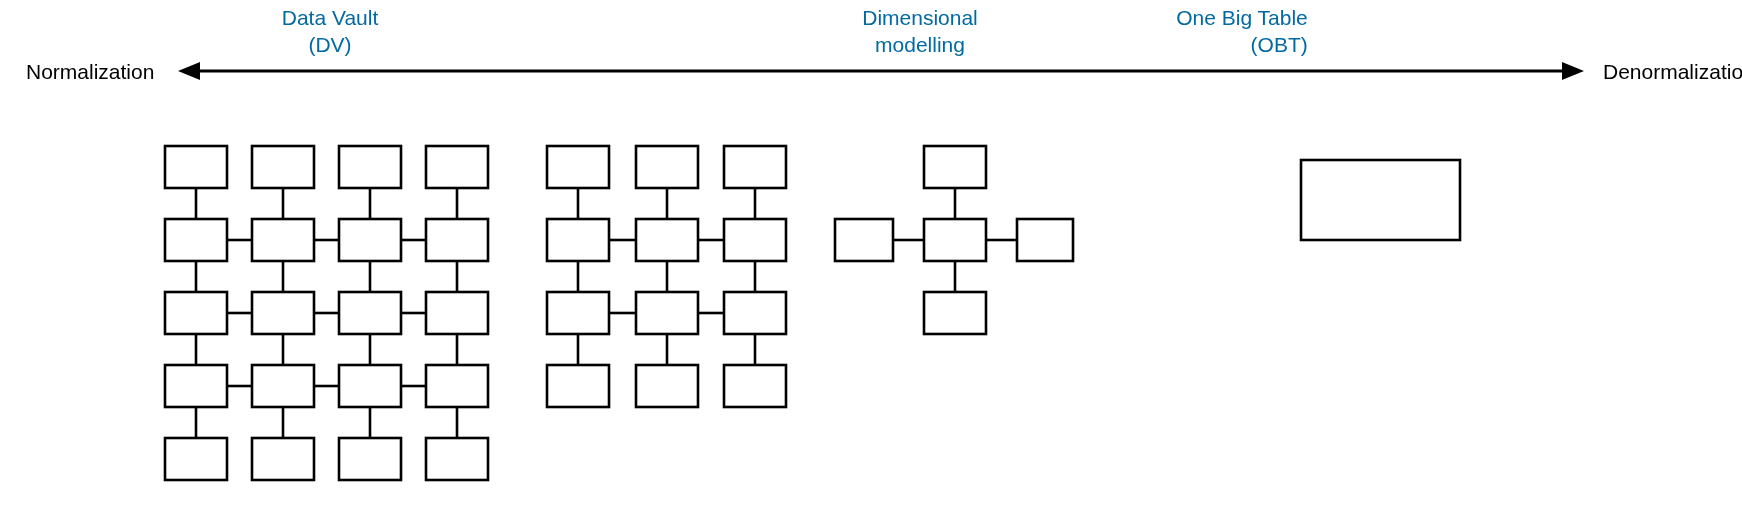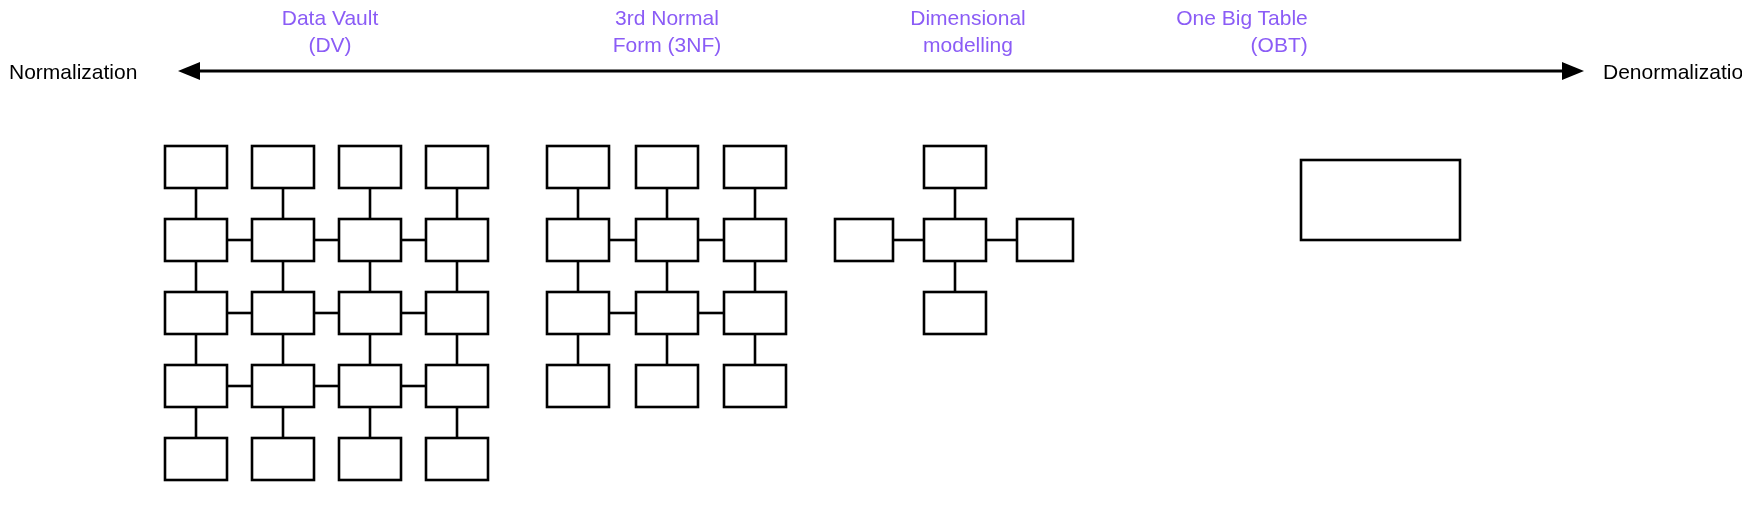--- a/index.html
+++ b/index.html
@@ -15,27 +15,27 @@
     font-family: "Liberation Sans", sans-serif;
     overflow: hidden;
   }
   .axis-end-label {
     position: absolute;
     font-size: 21px;
     color: #000000;
     white-space: nowrap;
     line-height: 1.15;
   }
-  #label-normalization { left: 9px;  top: 60px; }
+  #label-normalization { left: 26px;  top: 60px; }
   #label-denormalization { left: 1603px; top: 60px; }
 
   .stage-label {
     position: absolute;
     font-size: 21px;
-    color: #8b5cf6;
+    color: #0369a1;
     text-align: center;
     line-height: 1.30;
     white-space: pre-line;
     transform: translateX(-50%);
     top: 4px;
   }
 
   #arrow-svg {
     position: absolute;
     left: 0;
@@ -78,23 +78,21 @@
     <polygon class="axis-head" points="178,71 200,62 200,80"></polygon>
     <polygon class="axis-head" points="1584,71 1562,62 1562,80"></polygon>
   </svg>
 
   <span class="axis-end-label" id="label-normalization">Normalization</span>
 
   <span class="axis-end-label" id="label-denormalization">Denormalization</span>
 
   <span class="stage-label" style="left:330px;">Data Vault
 (DV)</span>
-  <span class="stage-label" style="left:667px;">3rd Normal
-Form (3NF)</span>
-  <span class="stage-label" style="left:968px;">Dimensional
+  <span class="stage-label" style="left:920px;">Dimensional
 modelling</span>
   <span class="stage-label" style="left:1242px;text-align:right;">One Big Table
 (OBT)</span>
 
   <svg id="diagram-svg" width="1742" height="524">
 
     <g>
 
       <g>
         <line class="edge-line" x1="196" y1="188" x2="196" y2="219"></line>

